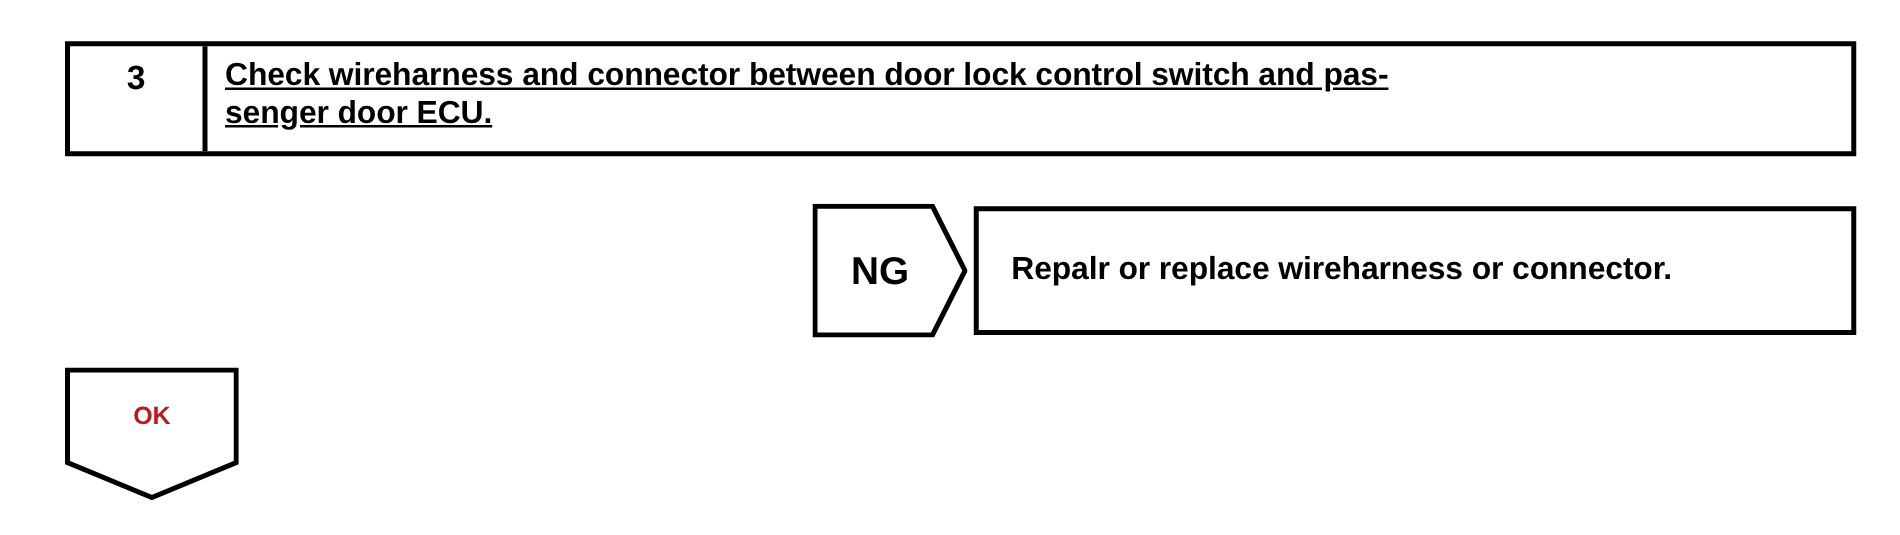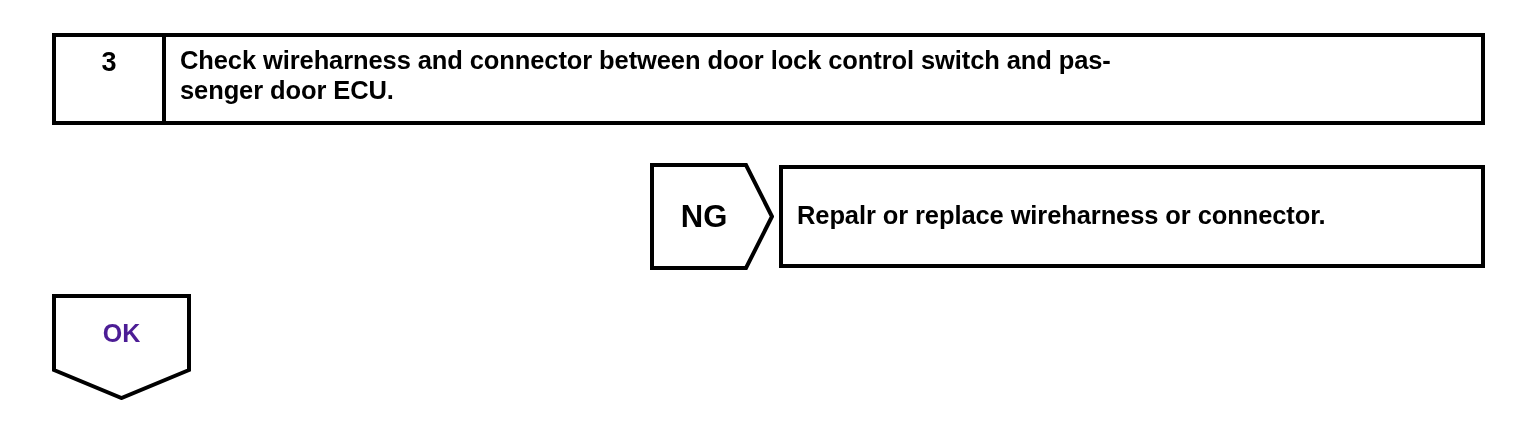--- a/index.html
+++ b/index.html
@@ -49,20 +49,21 @@
     font-weight: bold;
     color: #000000;
     letter-spacing: 0px;
     line-height: 1;
   }
   .step-text-cell {
     flex: 1 1 auto;
     box-sizing: border-box;
     padding: 9px 10px 4px 14px;
     display: block;
+    text-decoration: underline;
   }
   .step-text {
     font-size: 25.5px;
     font-weight: bold;
     color: #000000;
     line-height: 1.16;
     letter-spacing: -0.1px;
     white-space: pre-line;
     margin: 0;
   }
@@ -108,21 +109,21 @@
     background: #ffffff;
     display: flex;
     align-items: center;
   }
   .repair-text {
     font-size: 25.5px;
     font-weight: bold;
     color: #000000;
     line-height: 1.16;
     letter-spacing: -0.1px;
-    padding-left: 14px;
+    padding-left: 26px;
     margin: 0;
     margin-top: -2px;
   }
 
   
   .ok-shape {
     position: absolute;
     left: 52px;
     top: 294px;
     width: 139px;
@@ -135,23 +136,23 @@
   }
   .ok-label {
     position: absolute;
     left: 52px;
     top: 294px;
     width: 139px;
     height: 78px;
     display: flex;
     align-items: center;
     justify-content: center;
-    font-size: 25px;
+    font-size: 20px;
     font-weight: bold;
-    color: #4c1d95;
+    color: #b91c1c;
     letter-spacing: 0px;
     pointer-events: none;
   }
 </style>
 </head>
 <body>
 
 <div id="page">
 
   <div class="step-box">

